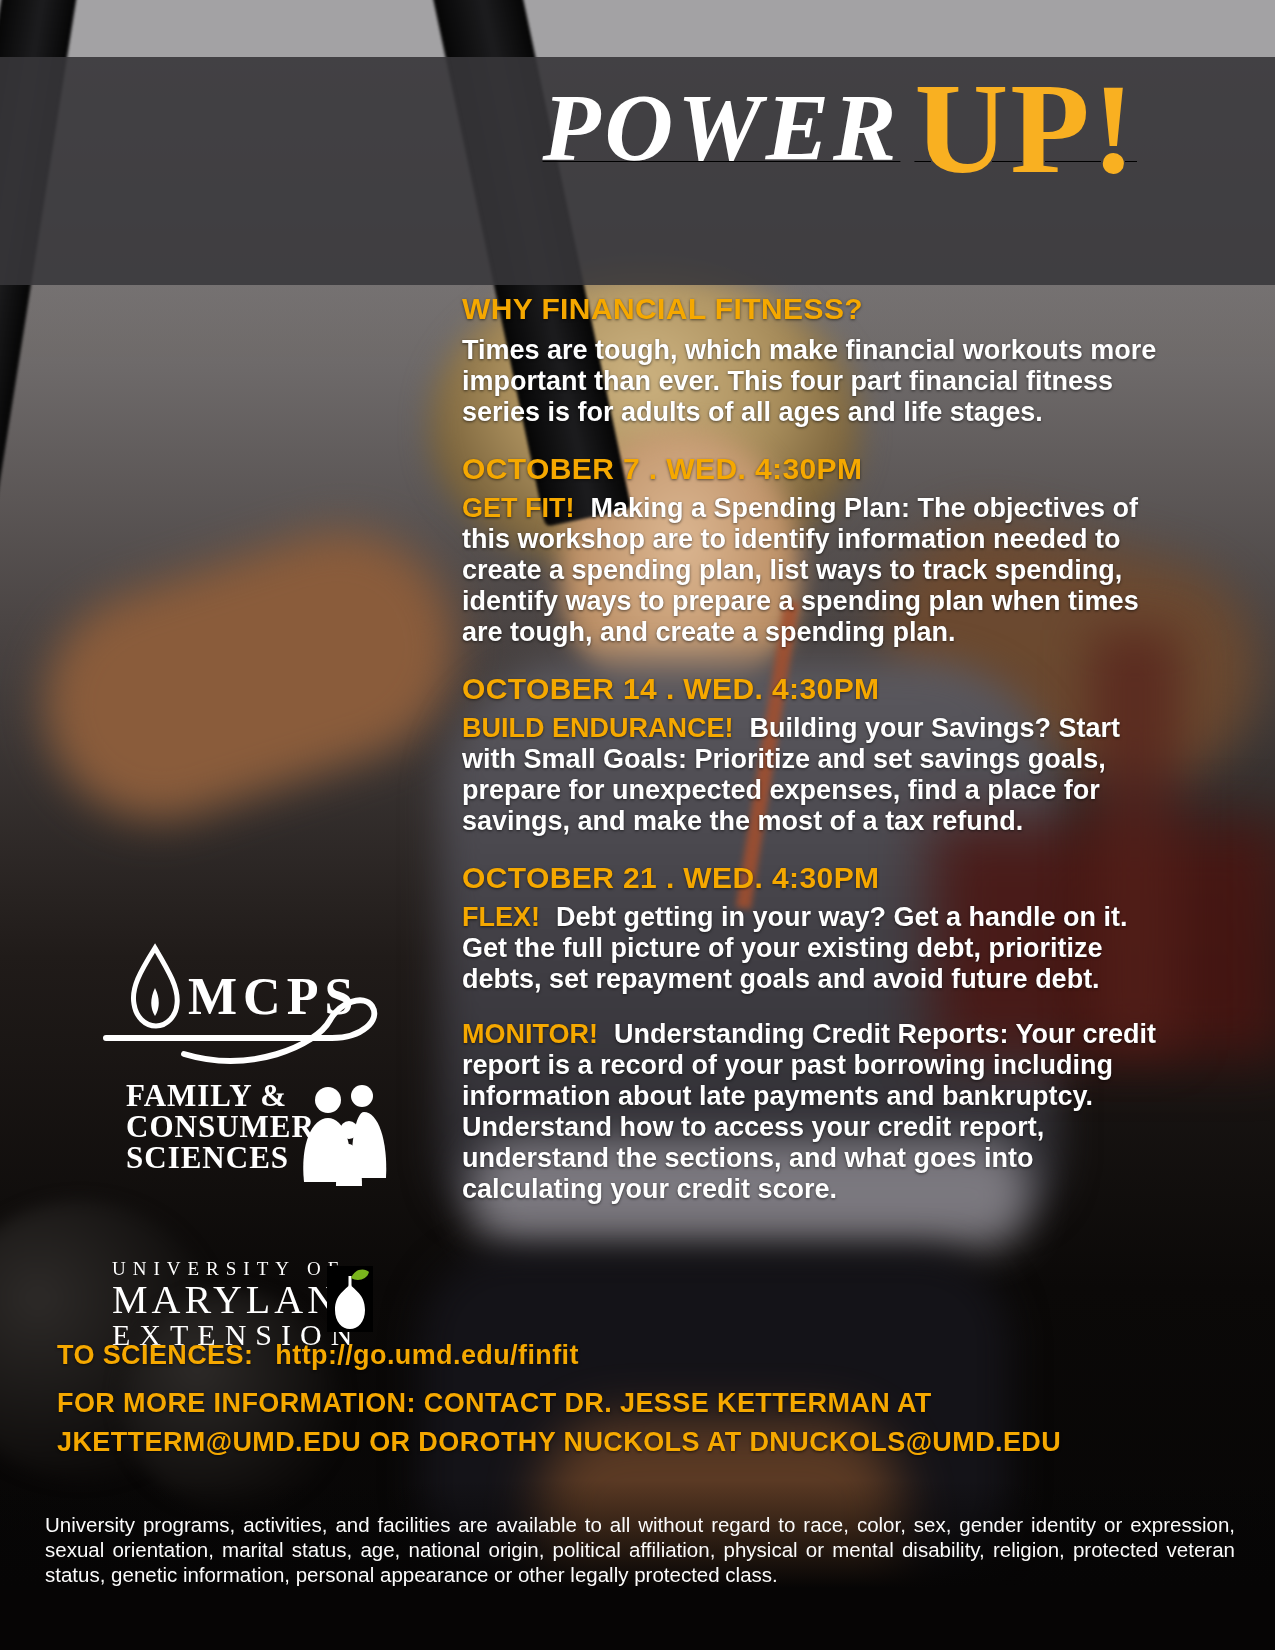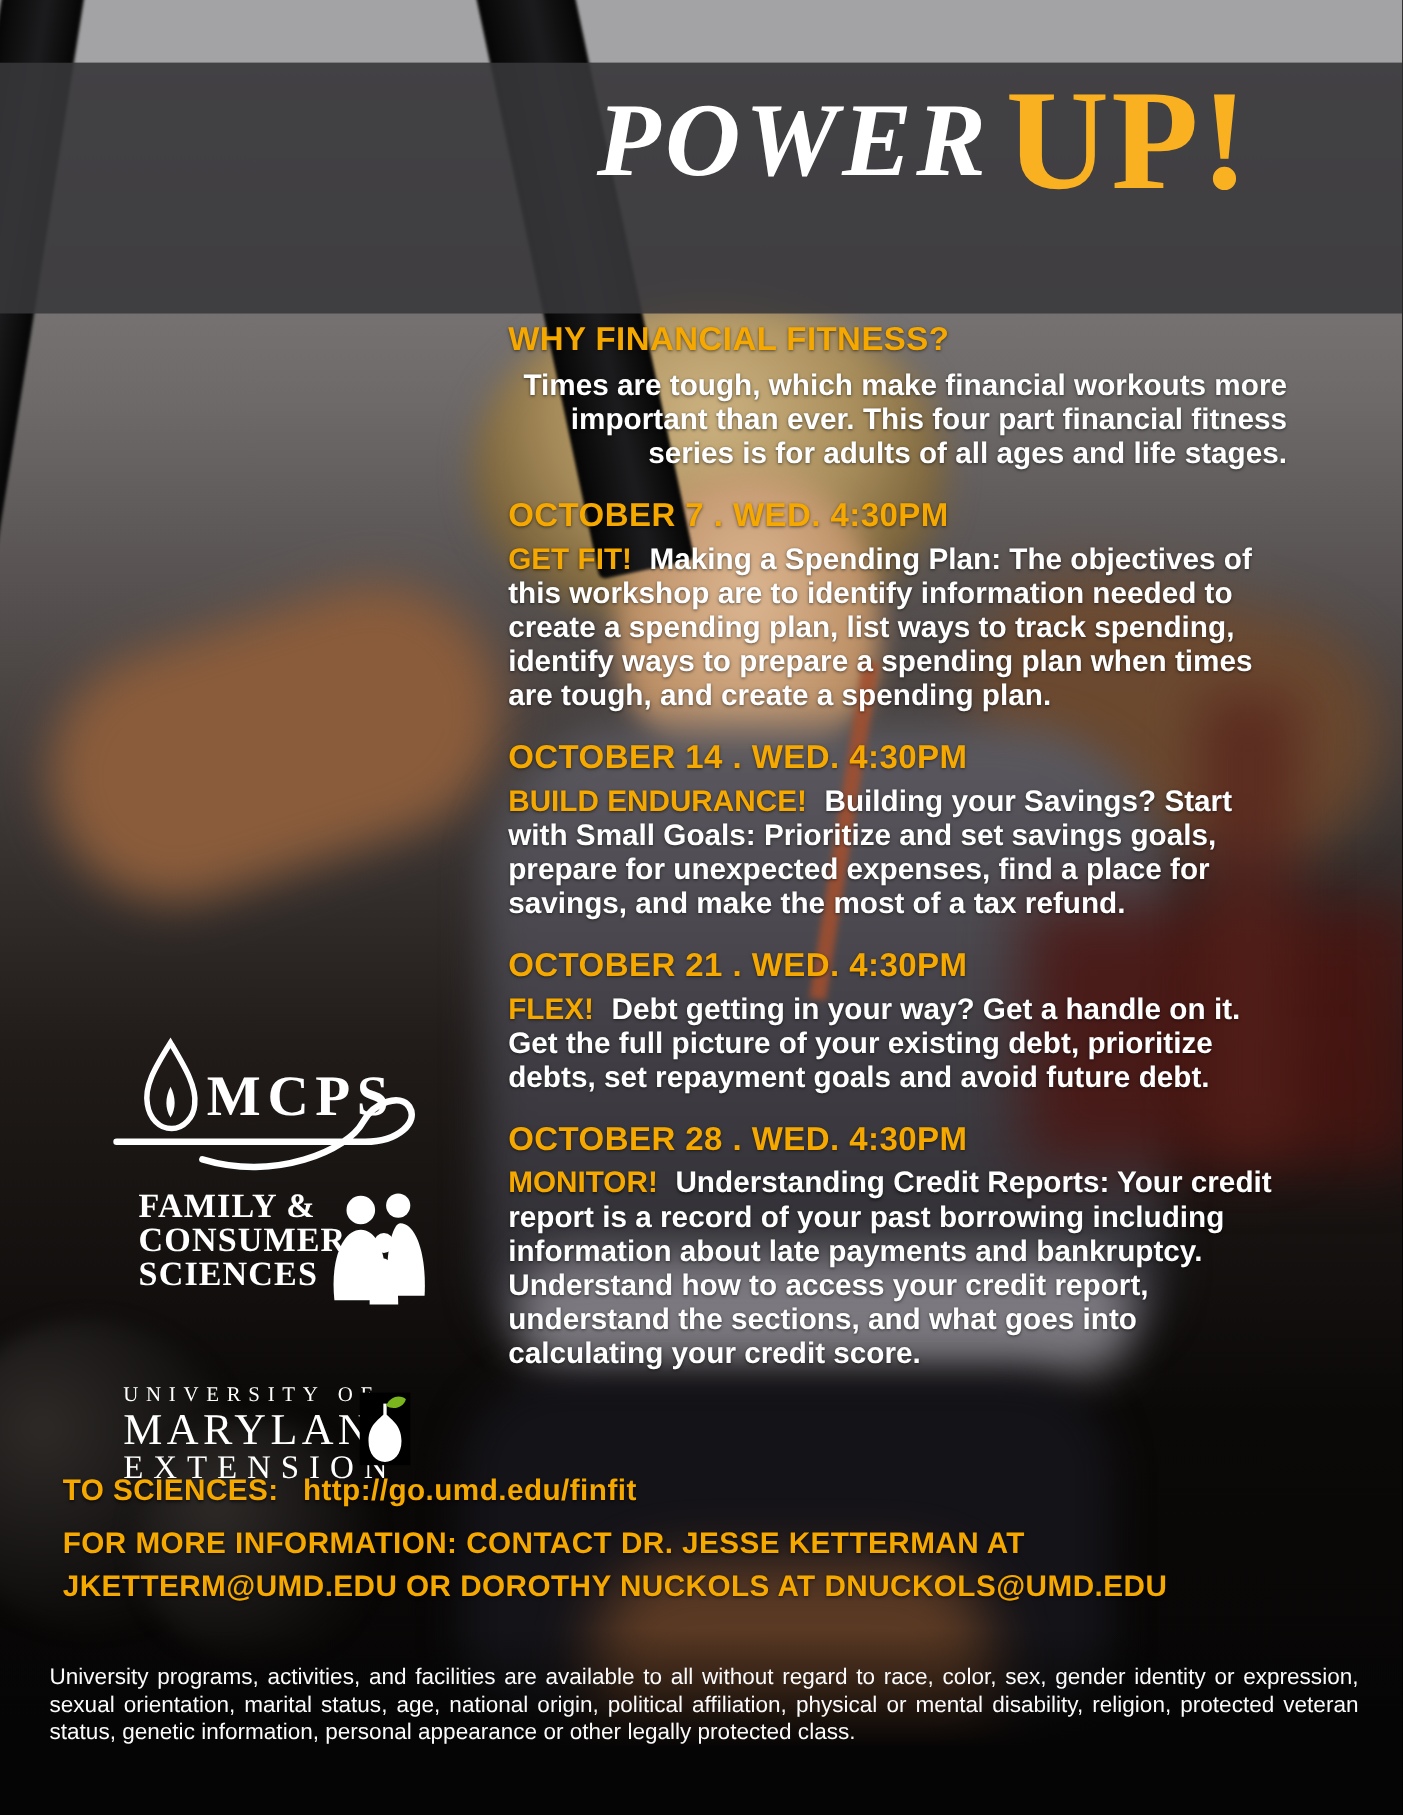--- a/index.html
+++ b/index.html
@@ -25,32 +25,32 @@
   .legs{left:540px;top:1420px;width:360px;height:240px;border-radius:80px;background:#6d4427;filter:blur(26px);opacity:.8;}
   .rack-red{left:930px;top:820px;width:360px;height:240px;background:#4a1511;filter:blur(28px);opacity:.85;}
   .post-red{left:1090px;top:630px;width:90px;height:420px;background:#55201a;filter:blur(24px);opacity:.7;}
   .dumbbell{border-radius:50%;background:radial-gradient(circle at 35% 35%,#2d2a28,#0d0b0a 70%);filter:blur(8px);}
   .db1{left:-60px;top:1200px;width:280px;height:280px;}
   .db2{left:120px;top:1290px;width:220px;height:220px;}
   .floor-dark{left:0;top:1480px;width:1275px;height:180px;background:linear-gradient(180deg,rgba(5,4,4,0),#060505 60%);}
 
   
   .top-band{position:absolute;left:0;top:57px;width:1275px;height:228px;background:rgba(56,55,58,.88);box-sizing:border-box;text-align:right;padding:6px 138px 0 0;}
-  .title-row{white-space:nowrap;line-height:1;}
+  .title-row{white-space:nowrap;line-height:1;text-decoration:underline;}
   .title-power{font-family:"Liberation Serif",serif;font-style:italic;font-weight:900;font-size:95px;color:#ffffff;letter-spacing:4px;vertical-align:baseline;}
   .title-up{font-family:"Liberation Serif",serif;font-weight:900;font-size:130px;color:#f9b021;letter-spacing:2px;margin-left:14px;vertical-align:-12px;}
   .subtitle{margin-top:2px;font-family:"Liberation Serif",serif;font-weight:900;font-size:45px;color:#ffffff;letter-spacing:3px;}
 
   
   .content{position:absolute;left:462px;top:292px;width:708px;z-index:5;}
   .section{margin:0 0 24px 0;}
   .sec-heading{font-size:30px;font-weight:700;color:#f5a800;letter-spacing:.4px;text-shadow:0 1px 3px rgba(0,0,0,.55);}
   .sec-para{margin-top:7px;font-size:27px;font-weight:700;color:#ffffff;line-height:31px;text-shadow:0 1px 3px rgba(0,0,0,.6);}
   .sec-lead{color:#f5a800;margin-right:16px;}
-  .section.first .sec-para{margin-top:9px;text-align:right;}
+  .section.first .sec-para{margin-top:9px;}
 
   
   .logo{position:absolute;z-index:5;color:#fff;}
   .mcps-logo{left:100px;top:942px;width:310px;height:140px;}
   .fcs-logo{left:126px;top:1080px;}
   .fcs-text{font-family:"Liberation Serif",serif;font-weight:700;font-size:31px;line-height:31px;letter-spacing:1px;}
   .fcs-icon{position:absolute;left:168px;top:2px;}
   .umd-logo{left:112px;top:1258px;}
   .umd-l1{font-family:"Liberation Serif",serif;font-size:19px;letter-spacing:7px;font-weight:400;}
   .umd-l2{font-family:"Liberation Serif",serif;font-size:40px;letter-spacing:4px;font-weight:400;line-height:40px;}
@@ -112,21 +112,20 @@
       <div class="sec-heading">OCTOBER 14 . WED. 4:30PM</div>
       <div class="sec-para"><span class="sec-lead">BUILD ENDURANCE!</span><span>Building your Savings? Start with Small Goals: Prioritize and set savings goals, prepare for unexpected expenses, find a place for savings, and make the most of a tax refund.</span></div>
     </div>
 
     <div class="section">
       <div class="sec-heading">OCTOBER 21 . WED. 4:30PM</div>
       <div class="sec-para"><span class="sec-lead">FLEX!</span><span>Debt getting in your way? Get a handle on it. Get the full picture of your existing debt, prioritize debts, set repayment goals and avoid future debt.</span></div>
     </div>
 
     <div class="section">
-      <div class="sec-heading">OCTOBER 28 . WED. 4:30PM</div>
       <div class="sec-para"><span class="sec-lead">MONITOR!</span><span>Understanding Credit Reports: Your credit report is a record of your past borrowing including information about late payments and bankruptcy. Understand how to access your credit report, understand the sections, and what goes into calculating your credit score.</span></div>
     </div>
 
   </div>
 
   <div class="logo mcps-logo">
     <svg width="310" height="140" viewBox="0 0 310 140">
       <path d="M55 6 C40 30 31 46 34 62 C36 75 45 84 56 84 C67 84 76 74 77 62 C79 46 68 28 55 6 Z" fill="none" stroke="#ffffff" stroke-width="5"></path>
       <path d="M55 46 C50 56 50 66 55 74 C60 66 60 56 55 46 Z" fill="#ffffff"></path>
       <text x="88" y="72" font-family="Liberation Serif, serif" font-size="52" font-weight="700" letter-spacing="6" fill="#ffffff">MCPS</text>

